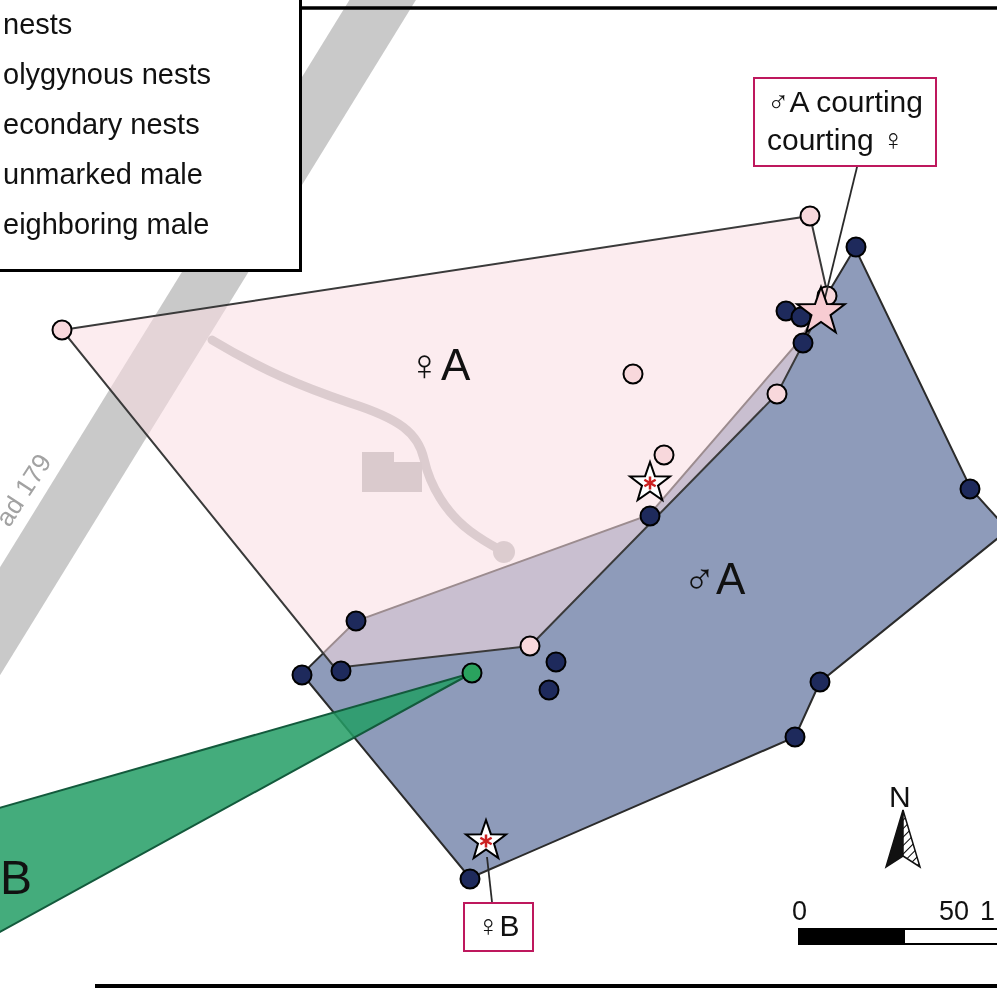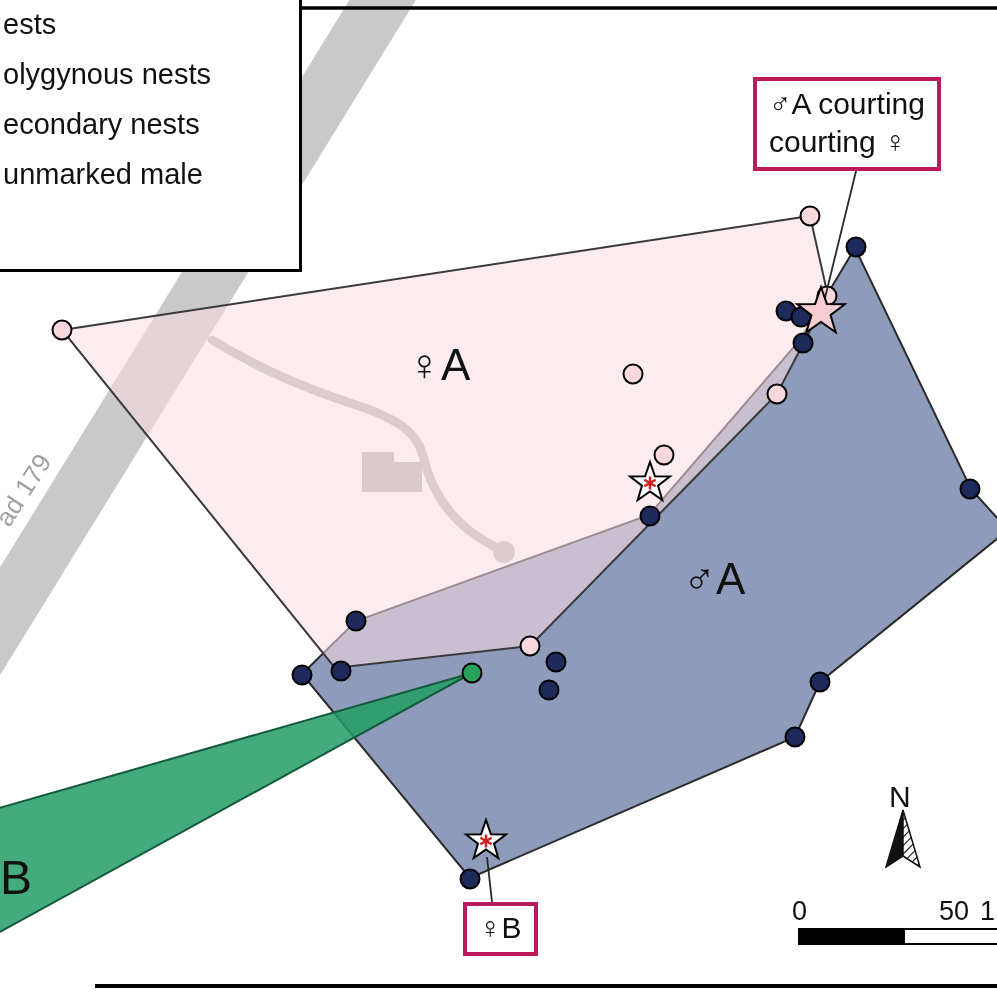--- a/index.html
+++ b/index.html
@@ -8,21 +8,21 @@
     background:#ffffff; font-family:"Liberation Sans", sans-serif; color:#111;
   }
   #map-svg { position:absolute; left:0; top:0; }
   .legend {
     position:absolute; left:-22px; top:-14px; width:324px; height:286px;
     background:#fff; border:3px solid #000; box-sizing:border-box;
     padding:10px 0 0 22px; z-index:5;
   }
   .legend-item { font-size:29px; line-height:50px; color:#111; white-space:nowrap; }
   .callout {
-    position:absolute; background:#fff; border:4px solid #be185d; color:#111;
+    position:absolute; background:#fff; border:2px solid #be185d; color:#111;
     z-index:6; white-space:nowrap;
   }
   .courting { left:753px; top:77px; padding:4px 12px 6px; font-size:30px; line-height:38px; }
   .femaleb  { left:463px; top:902px; padding:5px 12px 7px; font-size:30px; }
   .maplabel { position:absolute; color:#111; z-index:4; }
   #lab-fa { left:408px; top:340px; font-size:44px; }
   #lab-ma { left:683px; top:554px; font-size:44px; }
   #lab-mb { left:0px;   top:850px; font-size:48px; }
   #road-label {
     position:absolute; left:2px; top:508px; font-size:26px; color:#a2a2a2;
@@ -110,24 +110,25 @@
       <rect x="904" y="929" width="110" height="15" fill="#fff" stroke="#000" stroke-width="2"></rect>
     </g>
 
     <g>
       <polygon points="903,810 886,867 903,856" fill="#111" stroke="#111" stroke-width="1.5"></polygon>
       <polygon points="903,810 920,867 903,856" fill="url(#hatch)" stroke="#111" stroke-width="1.5"></polygon>
     </g>
   </svg>
 
   <div class="legend">
-    <div class="legend-item">ests</div>
+    <div class="legend-item">nests</div>
     <div class="legend-item">olygynous nests</div>
     <div class="legend-item">econdary nests</div>
     <div class="legend-item">unmarked male</div>
+    <div class="legend-item">eighboring male</div>
   </div>
 
   <div class="callout courting">
     <div>♂A courting</div>
     <div>courting ♀</div>
   </div>
 
   <div class="callout femaleb">♀B</div>
 
   <div class="maplabel" id="lab-fa">♀A</div>

